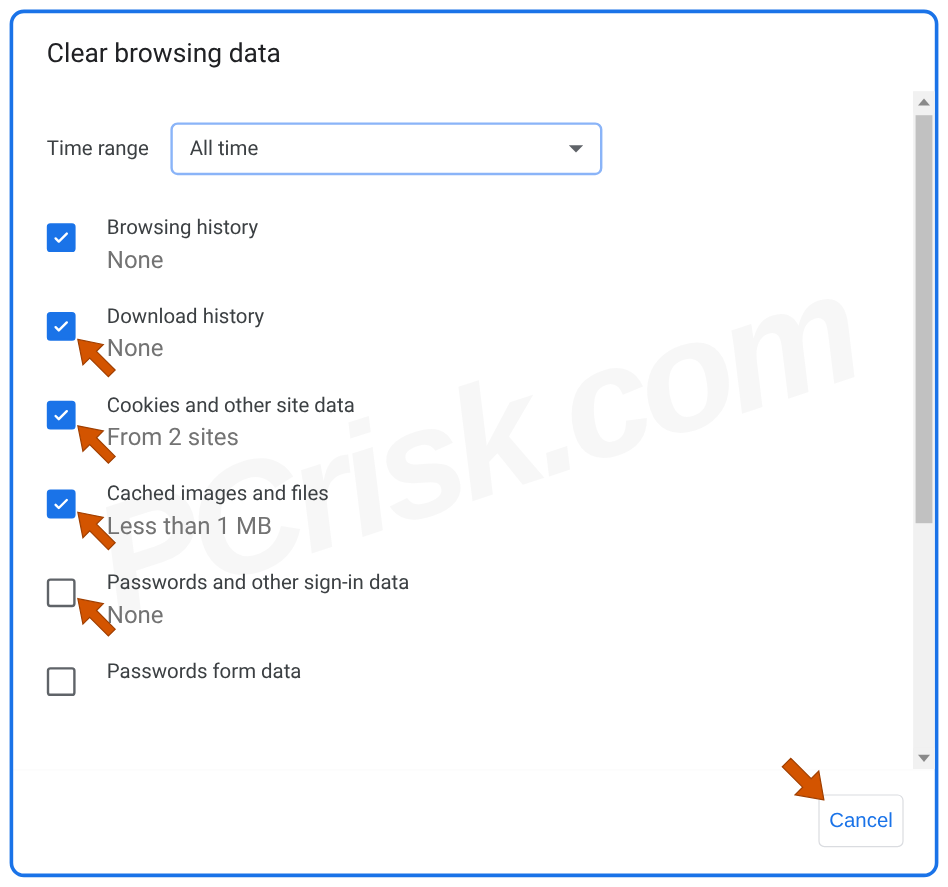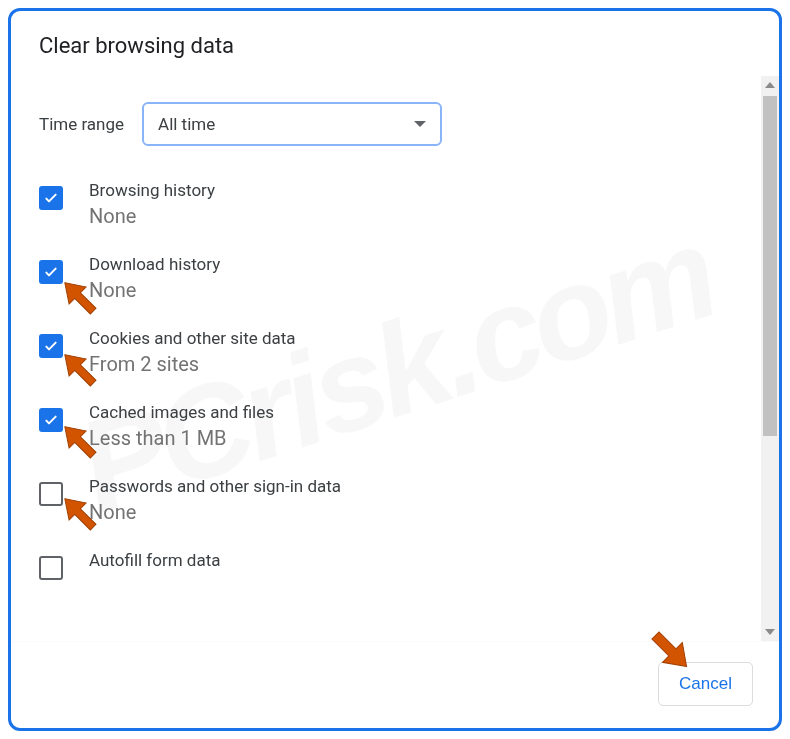--- a/index.html
+++ b/index.html
@@ -67,21 +67,21 @@
       margin-bottom: 34px;
     }
     .time-label {
       font-size: 17px;
       color: #3c4043;
     }
     .select-box {
       display: flex;
       align-items: center;
       justify-content: space-between;
-      width: 300px;
+      width: 360px;
       height: 44px;
       border: 2px solid #8ab4f8;
       border-radius: 6px;
       padding: 0 14px;
       background: #fff;
       cursor: pointer;
       font-size: 17px;
       color: #3c4043;
     }
     .dropdown-arrow {
@@ -159,21 +159,21 @@
     }
     .footer {
       display: flex;
       justify-content: flex-end;
       gap: 14px;
       padding: 20px 26px 22px 26px;
       border-top: 1px solid rgba(0,0,0,0.02);
     }
     .btn {
       height: 44px;
-      padding: 0 20px;
+      padding: 0 8px;
       border-radius: 5px;
       font-size: 17px;
       cursor: pointer;
       font-weight: 500;
       display: flex; align-items: center;
     }
     .btn-cancel {
       background: #fff;
       border: 1px solid #dadce0;
       color: #1a73e8;
@@ -279,21 +279,21 @@
           <div class="option-title">Passwords and other sign-in data</div>
           <div class="option-sub">None</div>
         </div>
       </div>
 
       <div class="option-row" style="margin-bottom:0;">
         <div class="checkbox">
           
         </div>
         <div class="option-text">
-          <div class="option-title">Autofill form data</div>
+          <div class="option-title">Passwords form data</div>
         </div>
       </div>
 
     </div>
 
     <div class="scrollbar-track">
       <div class="scrollbar-btn up">
           <div class="scrollbar-arrow-up"></div>
         </div>
       <div class="scrollbar-thumb"></div>

